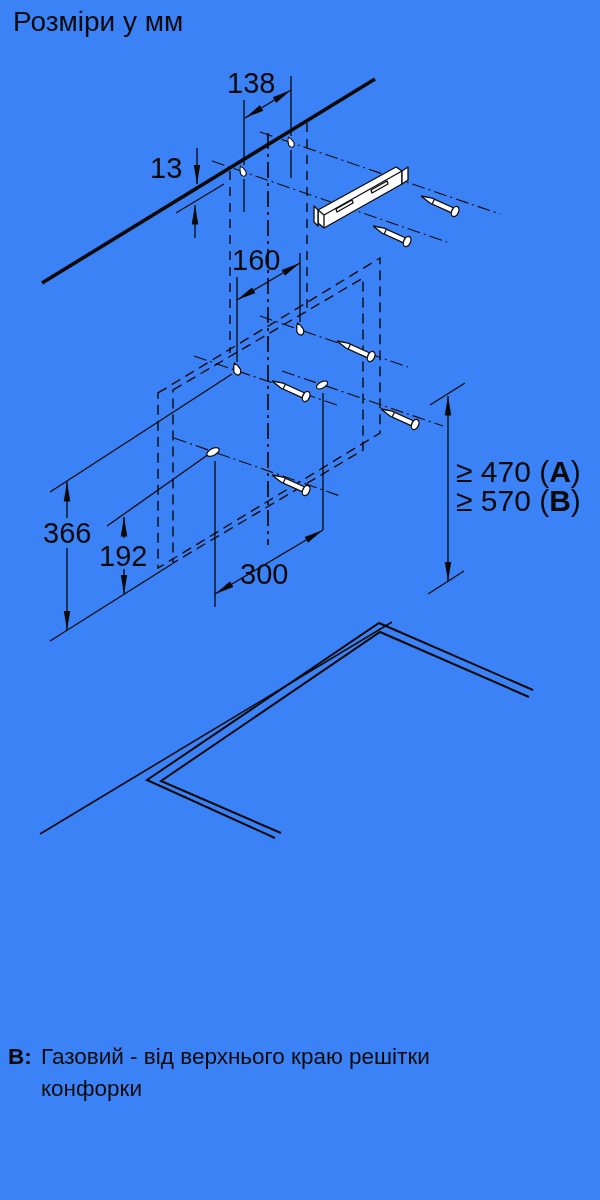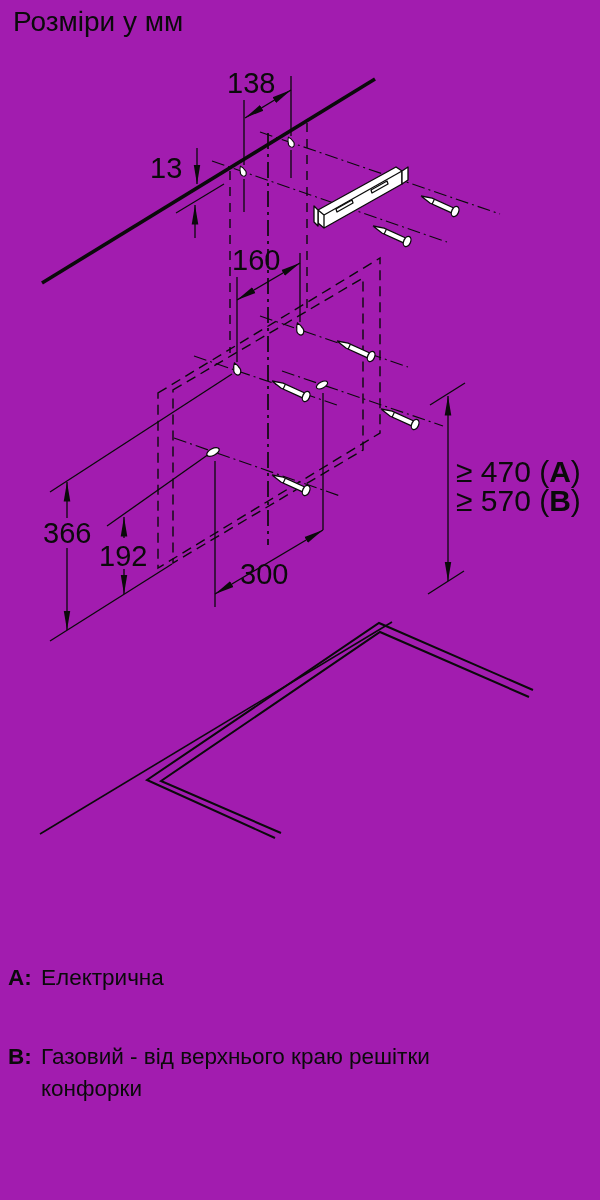--- a/index.html
+++ b/index.html
@@ -1,16 +1,16 @@
 <!DOCTYPE html>
 <html><head>
 <meta charset="utf-8">
 <style>
   html,body{margin:0;padding:0;background:#fff;}
-  .page{position:relative;width:600px;height:1200px;background:#a21caf;overflow:hidden;
+  .page{position:relative;width:600px;height:1200px;background:#3b82f6;overflow:hidden;
         font-family:"Liberation Sans",sans-serif;color:#000;}
   .title{position:absolute;left:13px;top:5px;font-size:28px;line-height:1.2;color:#0a0a0a;}
   svg{position:absolute;left:0;top:0;}
   svg text{font-family:"Liberation Sans",sans-serif;fill:#0a0a0a;}
   .dimlbl{font-size:29px;}
   .cltxt{font-size:30px;}
   .cltxt .bold{font-weight:bold;}
   .legend-item{position:absolute;left:8px;font-size:22.5px;line-height:1.42;color:#0a0a0a;}
   .lkey{font-weight:bold;display:inline-block;min-width:33px;vertical-align:top;}
   .ltext{display:inline-block;width:450px;vertical-align:top;}
@@ -145,20 +145,17 @@
     <text class="dimlbl" x="227" y="93">138</text>
     <text class="dimlbl" x="232" y="270">160</text>
     <text class="dimlbl" x="43" y="543">366</text>
     <text class="dimlbl" x="99" y="566">192</text>
     <text class="dimlbl" x="240" y="584">300</text>
 
     <text class="cltxt" x="456" y="482"><tspan>≥ 470 (</tspan><tspan class="bold" font-weight="bold">A</tspan><tspan>)</tspan></text>
     <text class="cltxt" x="456" y="511"><tspan>≥ 570 (</tspan><tspan class="bold" font-weight="bold">B</tspan><tspan>)</tspan></text>
   </svg>
 
-  <div class="legend-item" style="top:962px">
-    <span class="lkey">A:</span><span class="ltext">Електрична</span>
-  </div>
   <div class="legend-item" style="top:1041px">
     <span class="lkey">B:</span><span class="ltext">Газовий - від верхнього краю решітки конфорки</span>
   </div>
 
 </div>
 
 </body></html>

